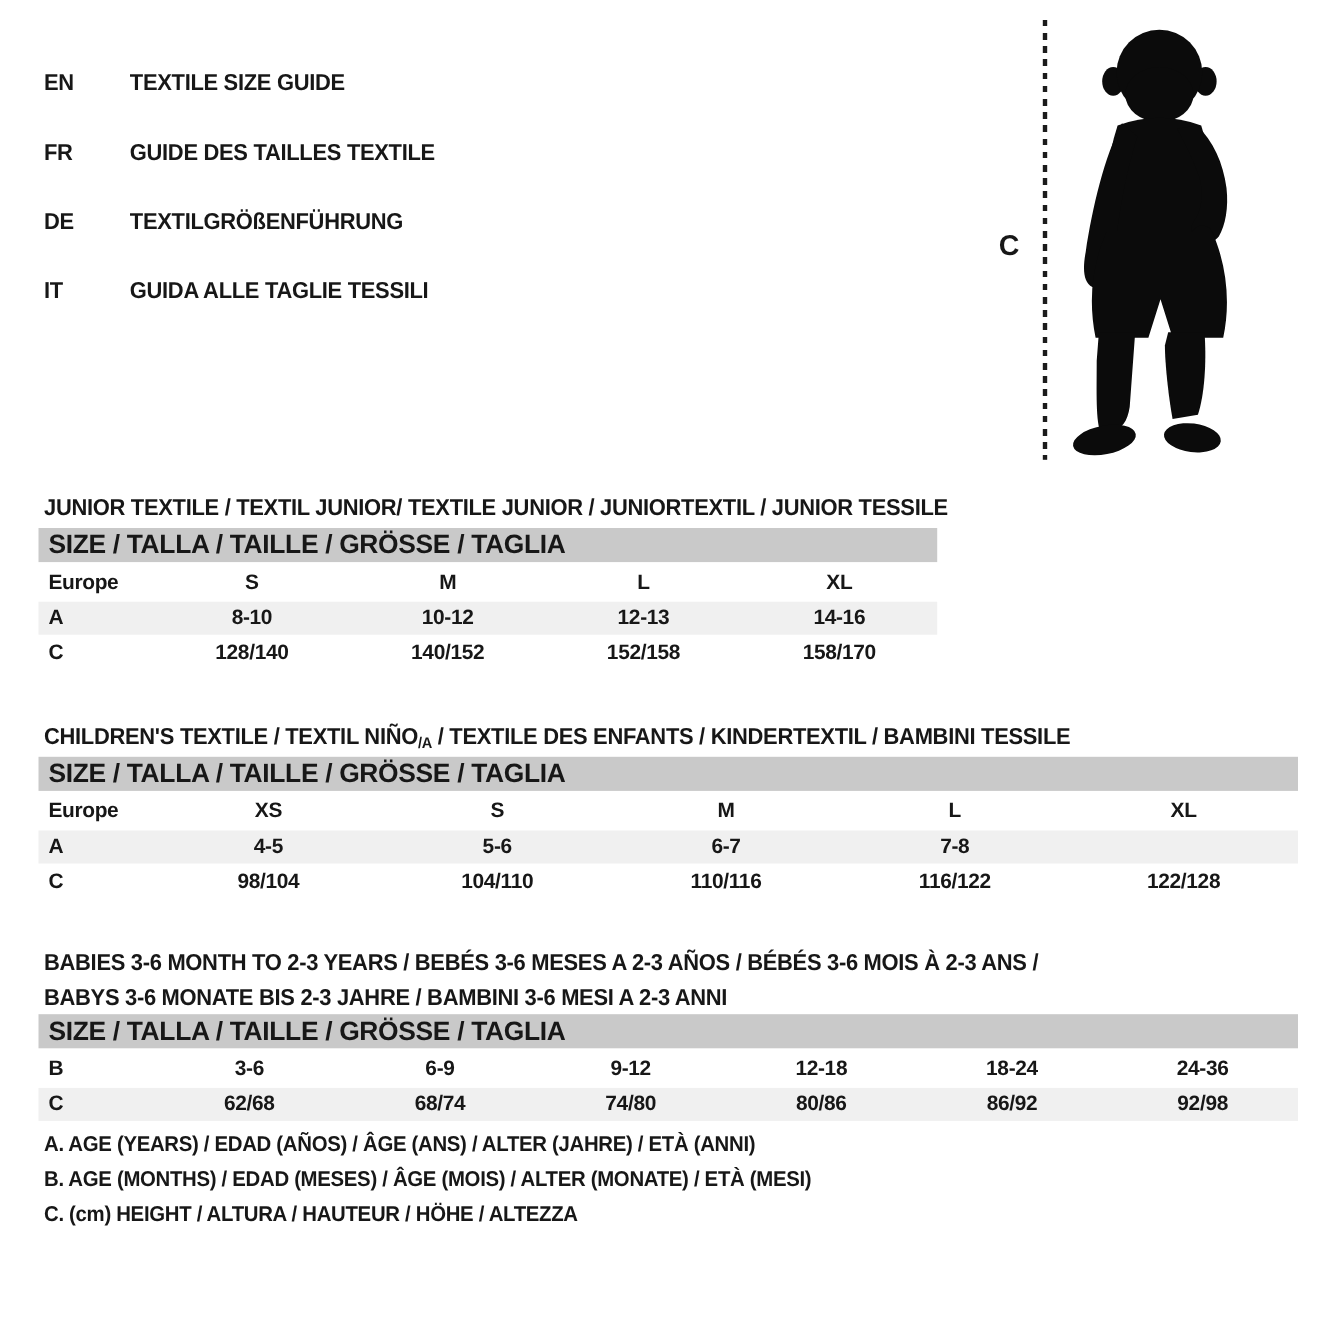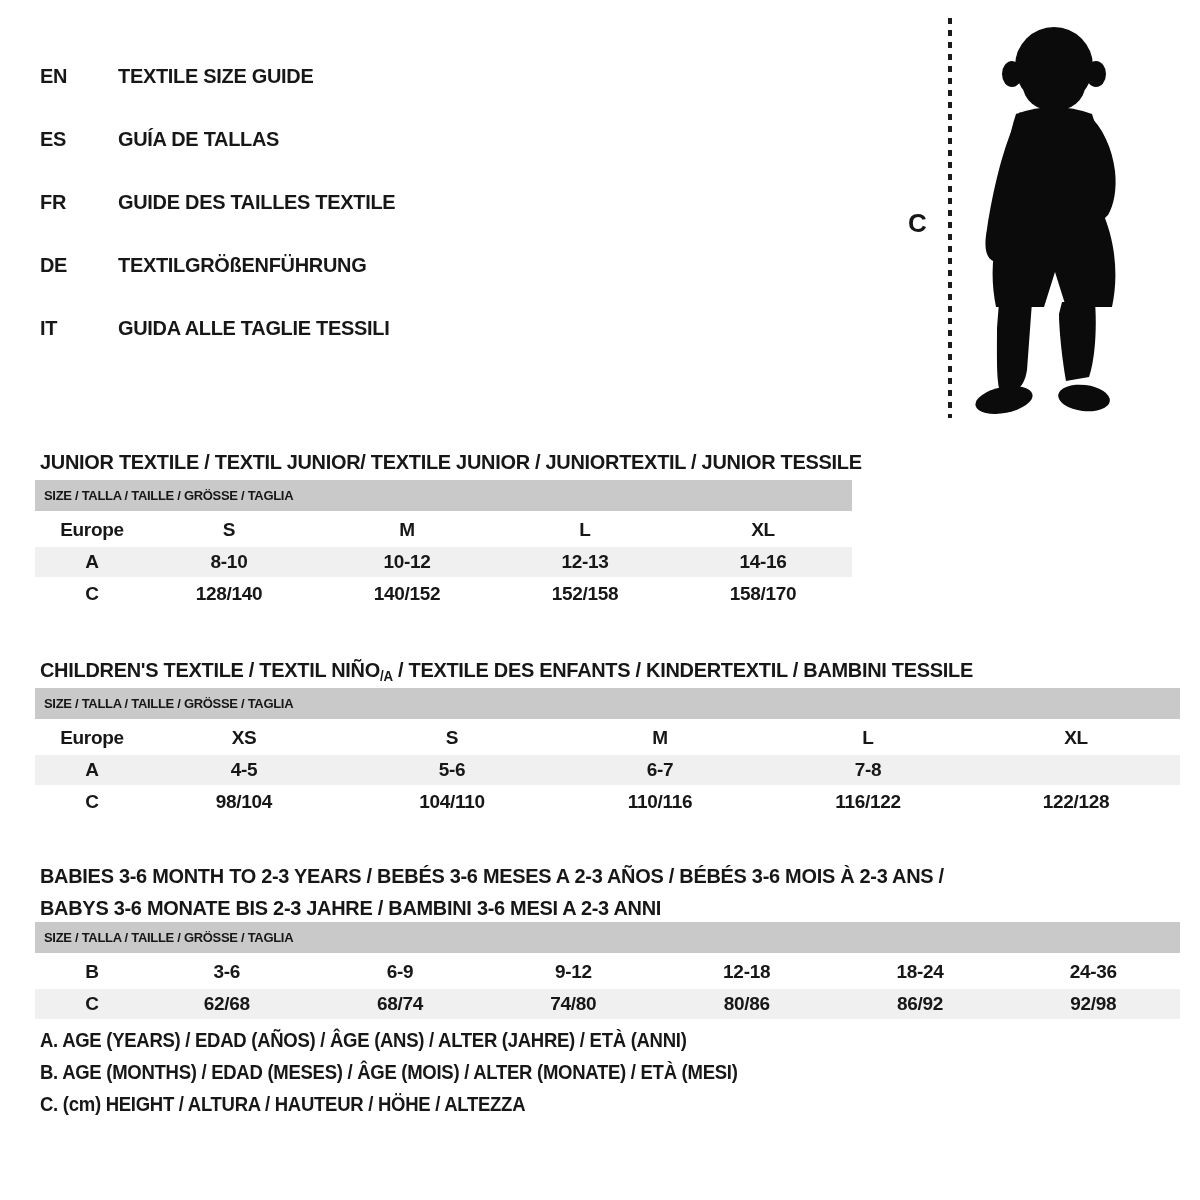--- a/index.html
+++ b/index.html
@@ -27,54 +27,50 @@
     background-image: repeating-linear-gradient(to bottom, #1b1b1b 0px, #1b1b1b 6px, transparent 6px, transparent 12px);
   }
   .baby-svg { left: 962px; top: 14px; }
 
   
   .sec-title { font-size: 21px; white-space: nowrap; transform: scaleX(0.95); transform-origin: left center; }
   .sec-title .subscript { font-size: 14px; vertical-align: -4px; }
   .tbl { }
   .size-bar {
     background: #c9c9c9; height: 31px; line-height: 31px;
-    padding-left: 9px; font-size: 13px;
+    padding-left: 9px; font-size: 24px;
     margin-bottom: 4px; white-space: nowrap;
   }
   .trow { display: grid; height: 30px; line-height: 30px; font-size: 19px; margin-bottom: 2px; }
   .trow.shaded { background: #f0f0f0; }
   .cols4 { grid-template-columns: 105px repeat(4, 1fr); }
   .cols5 { grid-template-columns: 105px repeat(5, 1fr); }
   .cols6 { grid-template-columns: 105px repeat(6, 1fr); }
   .cell { text-align: center; white-space: nowrap; }
-  .cell.rowlabel { text-align: center; padding-left: 9px; }
+  .cell.rowlabel { text-align: left; padding-left: 9px; }
 
   #junior-title   { left: 40px; top: 433px; }
   #junior-table   { left: 35px; top: 480px; width: 817px; }
   #children-title { left: 40px; top: 641px; }
   #children-table { left: 35px; top: 688px; width: 1145px; }
   #babies-title-1 { left: 40px; top: 847px; }
   #babies-title-2 { left: 40px; top: 879px; }
   #babies-table   { left: 35px; top: 922px; width: 1145px; }
 
   
   .footnotes { left: 40px; top: 1024px; }
   .footnote { height: 32px; line-height: 32px; font-size: 19.5px; white-space: nowrap; transform: scaleX(0.95); transform-origin: left center; }
 </style>
 </head>
 <body>
 
 <header class="abs lang-block">
   <div class="lang-row">
     <span>EN</span>
     <span>TEXTILE SIZE GUIDE</span>
-  </div>
-  <div class="lang-row">
-    <span>ES</span>
-    <span>GUÍA DE TALLAS</span>
   </div>
   <div class="lang-row">
     <span>FR</span>
     <span>GUIDE DES TAILLES TEXTILE</span>
   </div>
   <div class="lang-row">
     <span>DE</span>
     <span>TEXTILGRÖßENFÜHRUNG</span>
   </div>
   <div class="lang-row">

